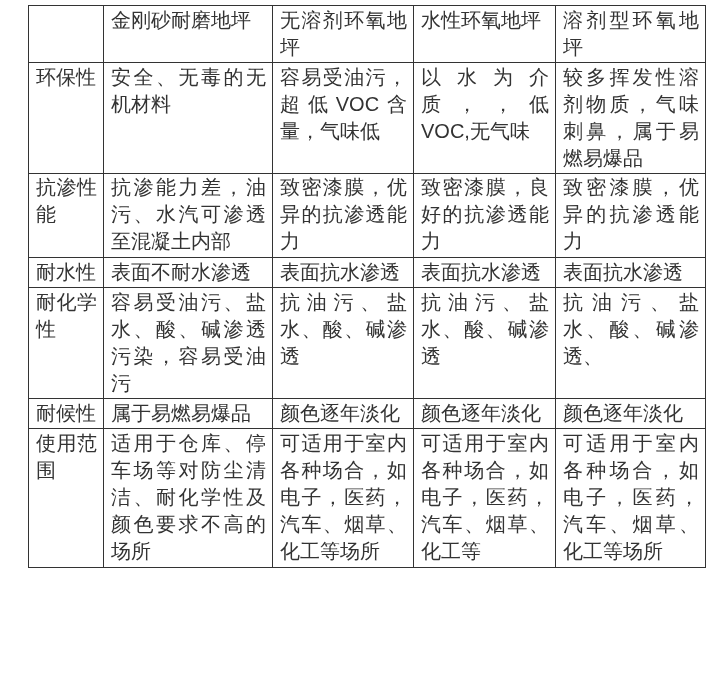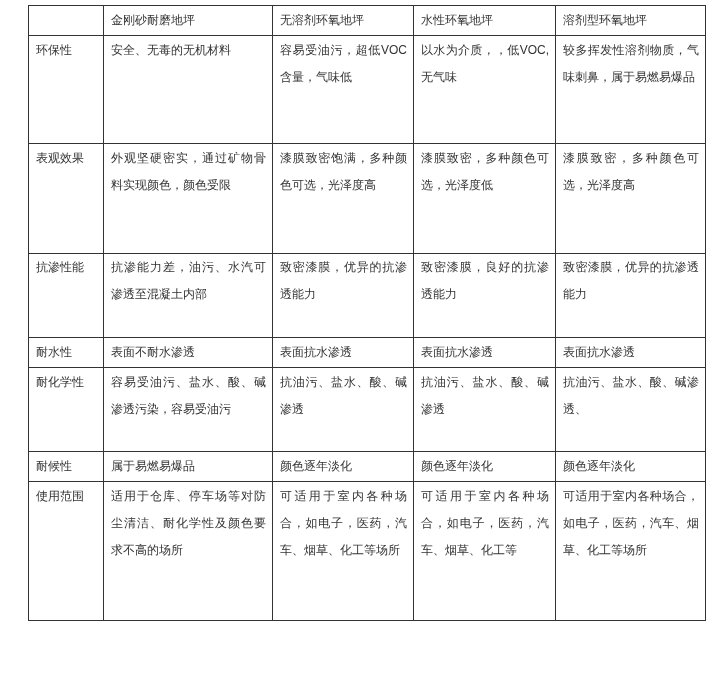--- a/index.html
+++ b/index.html
@@ -25,21 +25,21 @@
   }
   table.cmp col.c0 { width: 75px; }
   table.cmp col.c1 { width: 169px; }
   table.cmp col.c2 { width: 141px; }
   table.cmp col.c3 { width: 142px; }
   table.cmp col.c4 { width: 150px; }
   table.cmp th, table.cmp td {
     border: 1px solid #333333;
     vertical-align: top;
     padding: 1px 6px 1px 7px;
-    font-size: 12px;
+    font-size: 20px;
     line-height: 27px;
     font-weight: normal;
     color: #333333;
     text-align: justify;
     text-justify: inter-character;
     overflow: hidden;
     word-break: normal;
   }
   tr.hr-head { height: 30px; }
   tr.hr-0 { height: 108px; }
@@ -73,27 +73,20 @@
       </tr>
     </thead>
     <tbody>
       <tr class="hr-0">
         <td>环保性</td>
         <td>安全、无毒的无机材料</td>
         <td>容易受油污，超低VOC含量，气味低</td>
         <td>以水为介质，，低VOC,无气味</td>
         <td>较多挥发性溶剂物质，气味刺鼻，属于易燃易爆品</td>
       </tr>
-      <tr class="hr-1">
-        <td>表观效果</td>
-        <td>外观坚硬密实，通过矿物骨料实现颜色，颜色受限</td>
-        <td>漆膜致密饱满，多种颜色可选，光泽度高</td>
-        <td>漆膜致密，多种颜色可选，光泽度低</td>
-        <td>漆膜致密，多种颜色可选，光泽度高</td>
-      </tr>
       <tr class="hr-3">
         <td>抗渗性能</td>
         <td>抗渗能力差，油污、水汽可渗透至混凝土内部</td>
         <td>致密漆膜，优异的抗渗透能力</td>
         <td>致密漆膜，良好的抗渗透能力</td>
         <td>致密漆膜，优异的抗渗透能力</td>
       </tr>
       <tr class="hr-4">
         <td>耐水性</td>
         <td>表面不耐水渗透</td>

